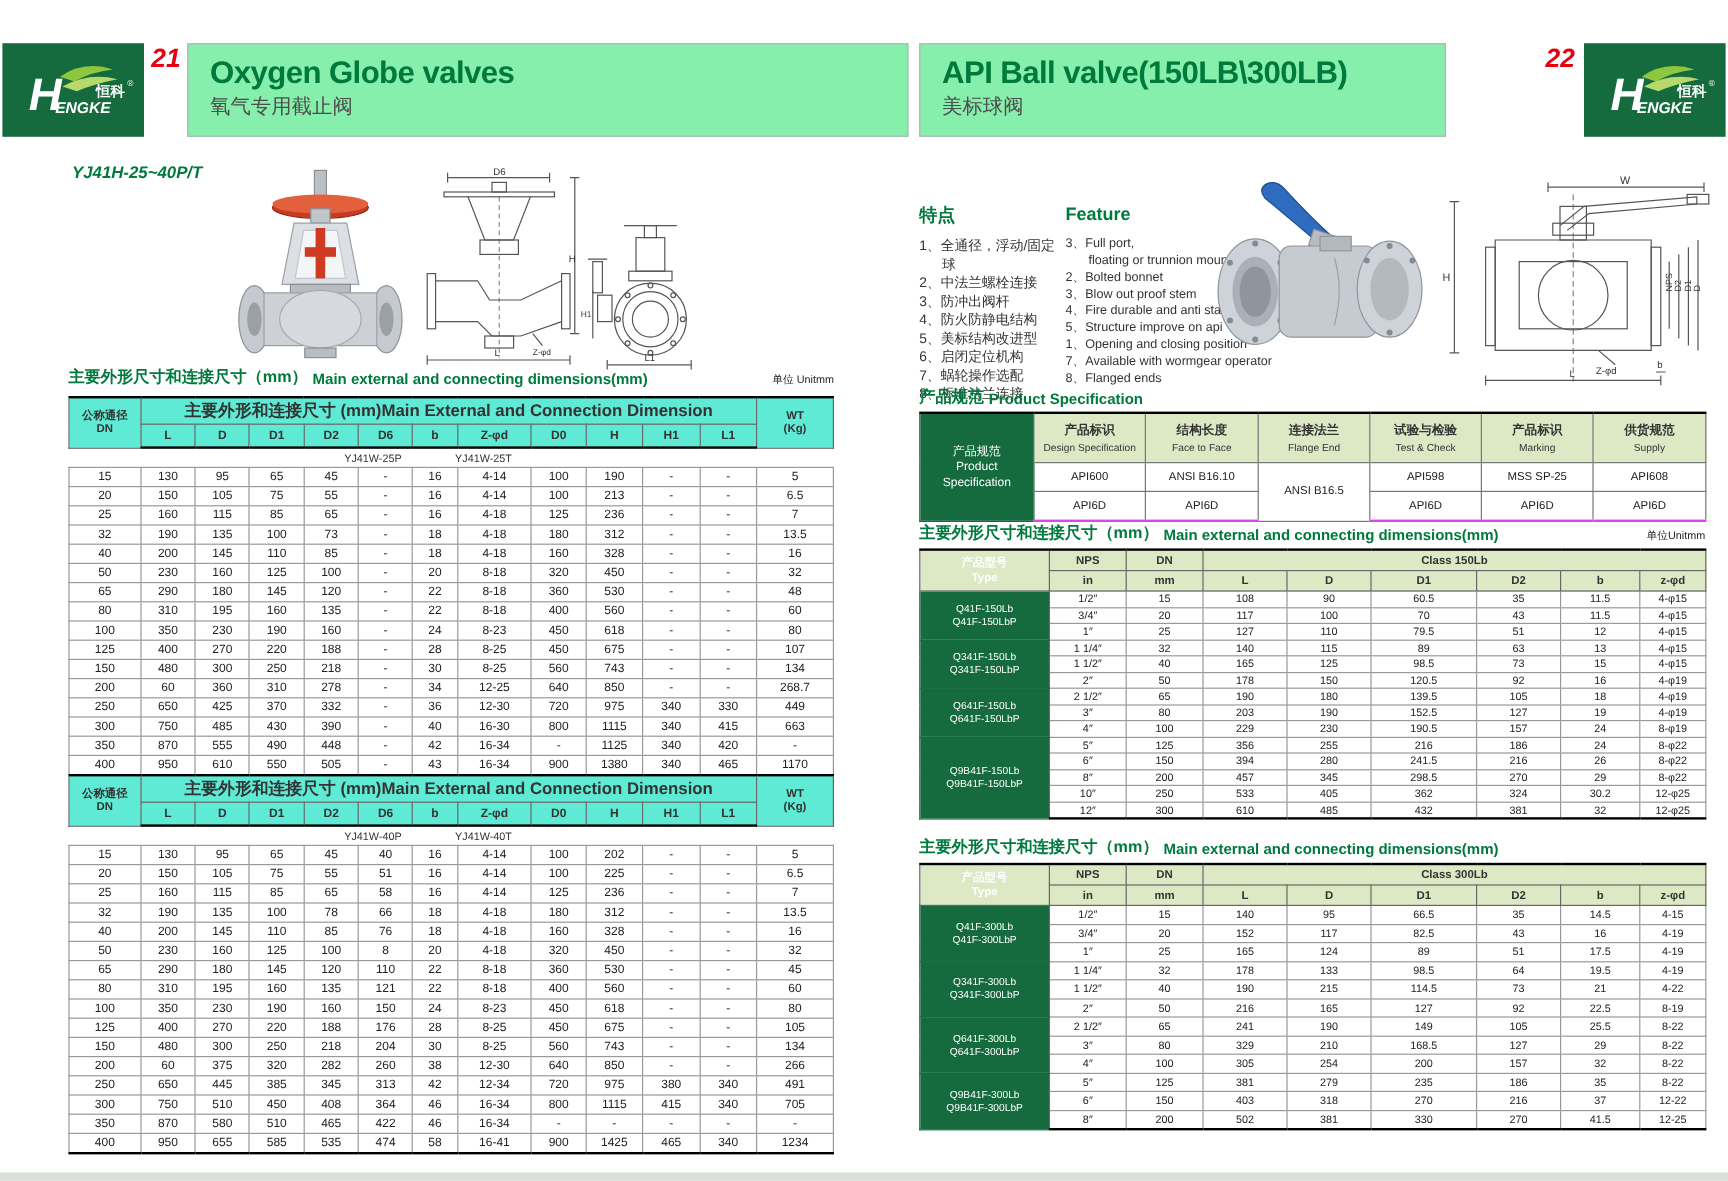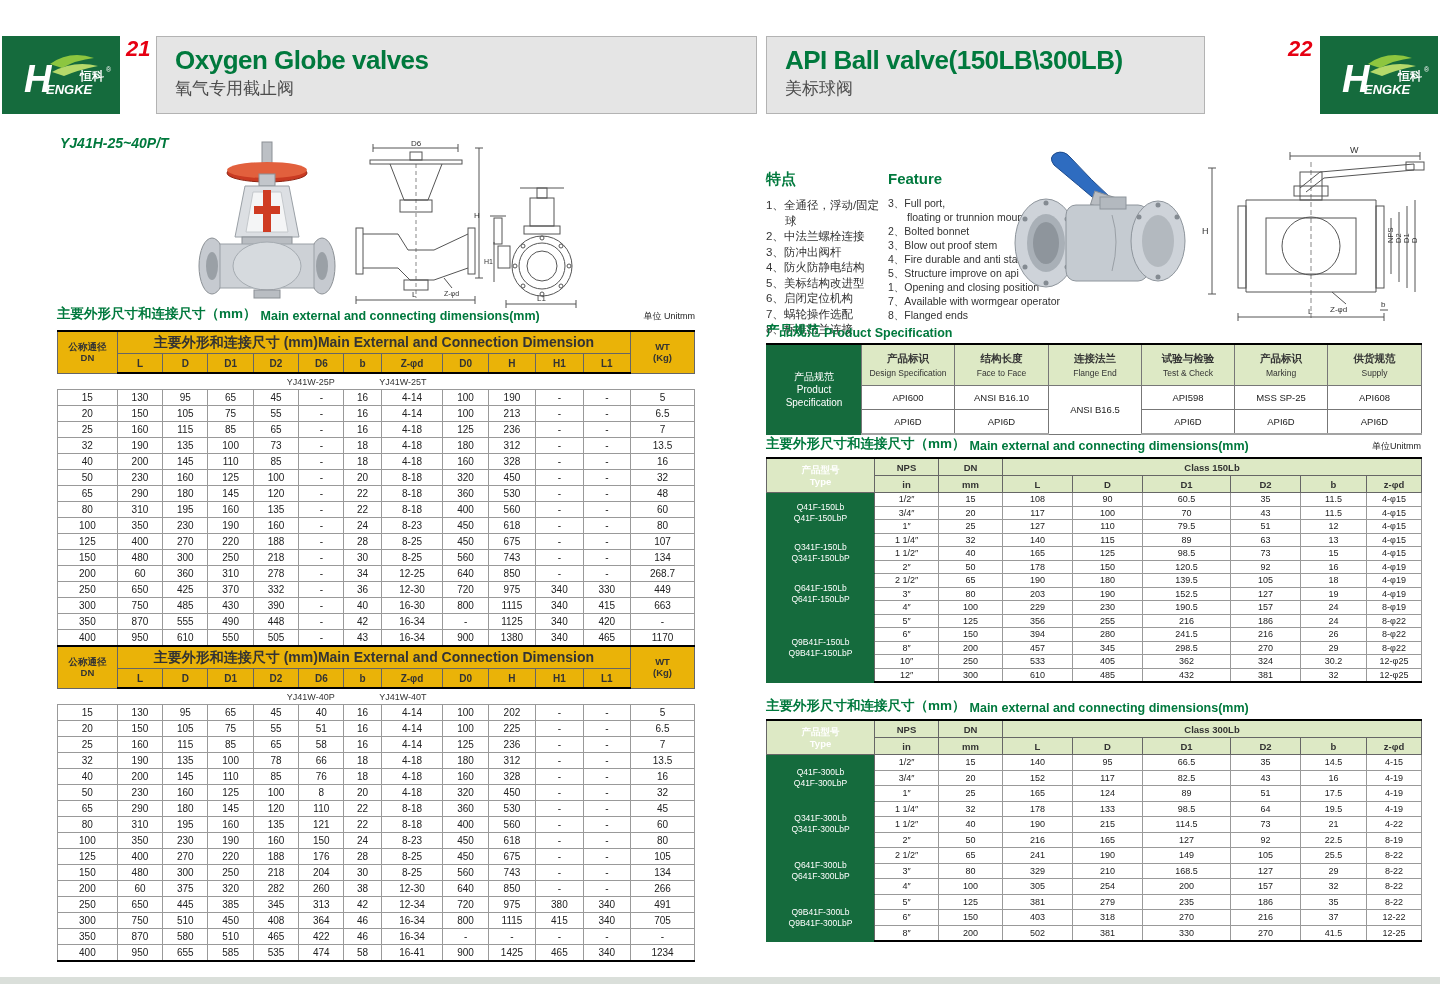--- a/index.html
+++ b/index.html
@@ -8,54 +8,54 @@
     font-family:"Liberation Sans",sans-serif;color:#333;overflow:hidden;
   }
   .abs{position:absolute;}
   
   .logo-box{position:absolute;top:36px;width:118px;height:78px;background:#156b3d;}
   #logo-left{left:2px;}
   #logo-right{left:1320px;}
   .pagenum{position:absolute;top:36px;color:#e60012;font-weight:bold;font-size:22px;font-style:italic;}
   #pn-left{left:126px;}
   #pn-right{left:1288px;}
-  .titlebox{position:absolute;top:36px;height:78px;border:1px solid #b3b3b3;box-sizing:border-box;padding:9px 0 0 18px;background:#e5e5e5;}
+  .titlebox{position:absolute;top:36px;height:78px;border:1px solid #b3b3b3;box-sizing:border-box;padding:9px 0 0 18px;background:#86efac;}
   #tb-left{left:156px;width:601px;}
   #tb-right{left:766px;width:439px;}
   .title-en{color:#00793d;font-size:26px;font-weight:bold;letter-spacing:-0.5px;line-height:28px;}
   .title-zh{color:#4d4d4d;font-size:17px;margin-top:3px;}
   .model-code{position:absolute;left:60px;top:135px;color:#00793d;font-weight:bold;font-style:italic;font-size:14px;}
   
   .sec-title{display:flex;align-items:flex-end;}
   .st-zh{color:#00793d;font-weight:bold;font-size:13.5px;}
   .st-en{color:#00793d;font-weight:bold;font-size:12.5px;margin-left:4px;}
   .st-unit{margin-left:auto;font-size:9px;color:#222;}
   
   .dimtable{border-collapse:collapse;table-layout:fixed;width:638px;}
   .dimtable th,.dimtable td{border:1px solid #999;text-align:center;padding:0;font-weight:normal;}
-  .dimtable tr.band th{background:#eab308;border-color:#666;}
+  .dimtable tr.band th{background:#5eead4;border-color:#666;}
   .dimtable tr.b1 th{border-top:2px solid #000;}
   .dimtable tr.b1 th.span{font-size:14px;font-weight:bold;height:21px;}
   .dimtable tr.b1 th.dn,.dimtable tr.b1 th.wt{font-size:9.5px;font-weight:bold;line-height:11px;}
   .dimtable tr.b2 th{font-size:10px;font-weight:bold;height:18px;border-bottom:2px solid #000;}
   .dimtable tr.modelrow td{border:none;height:15px;font-size:9px;text-align:left;}
   .dimtable tr.modelrow span{display:inline-block;}
   .dimtable .m1{margin-left:36%;}
   .dimtable .m2{margin-left:7%;}
   .dimtable tr.data td{height:15px;font-size:10px;color:#222;}
   .dimtable tr.data.last td{border-bottom:2px solid #000;}
   
   .feat-title{color:#00793d;font-weight:bold;font-size:15px;margin-bottom:9px;}
   .feat-item{font-size:11.5px;color:#333;line-height:15.5px;padding-left:19px;text-indent:-19px;}
   #feat-en .feat-item{font-size:10.5px;line-height:14px;white-space:pre-line;}
   
   .spectable{border-collapse:collapse;table-layout:fixed;width:655px;}
   .spectable th,.spectable td{border:1px solid #777;text-align:center;padding:0;}
   .spectable tr:first-child th,.spectable tr:first-child td{border-top:2px solid #000;}
-  .spectable tr:last-child td{border-bottom:2px solid #a3a3a3;}
+  .spectable tr:last-child td{border-bottom:2px solid #d946ef;}
   .spectable th{background:#dde9c5;height:40px;font-weight:normal;}
   .spectable th .zh{font-size:10.5px;font-weight:bold;display:block;}
   .spectable th .en{font-size:8.5px;display:block;margin-top:2px;}
   .spectable td{font-size:9.5px;height:23px;color:#222;}
   .spectable td.corner{background:#156b3d;color:#fff;font-size:10px;line-height:13px;border-color:#156b3d;border-right-color:#777;}
   
   .gtable{border-collapse:collapse;table-layout:fixed;width:655px;}
   .gtable th,.gtable td{border:1px solid #999;text-align:center;padding:0;}
   .gtable tr.band th{background:#dde9c5;font-size:9.5px;font-weight:bold;height:16px;border-color:#666;}
   .gtable tr:first-child th{border-top:2px solid #000;}

